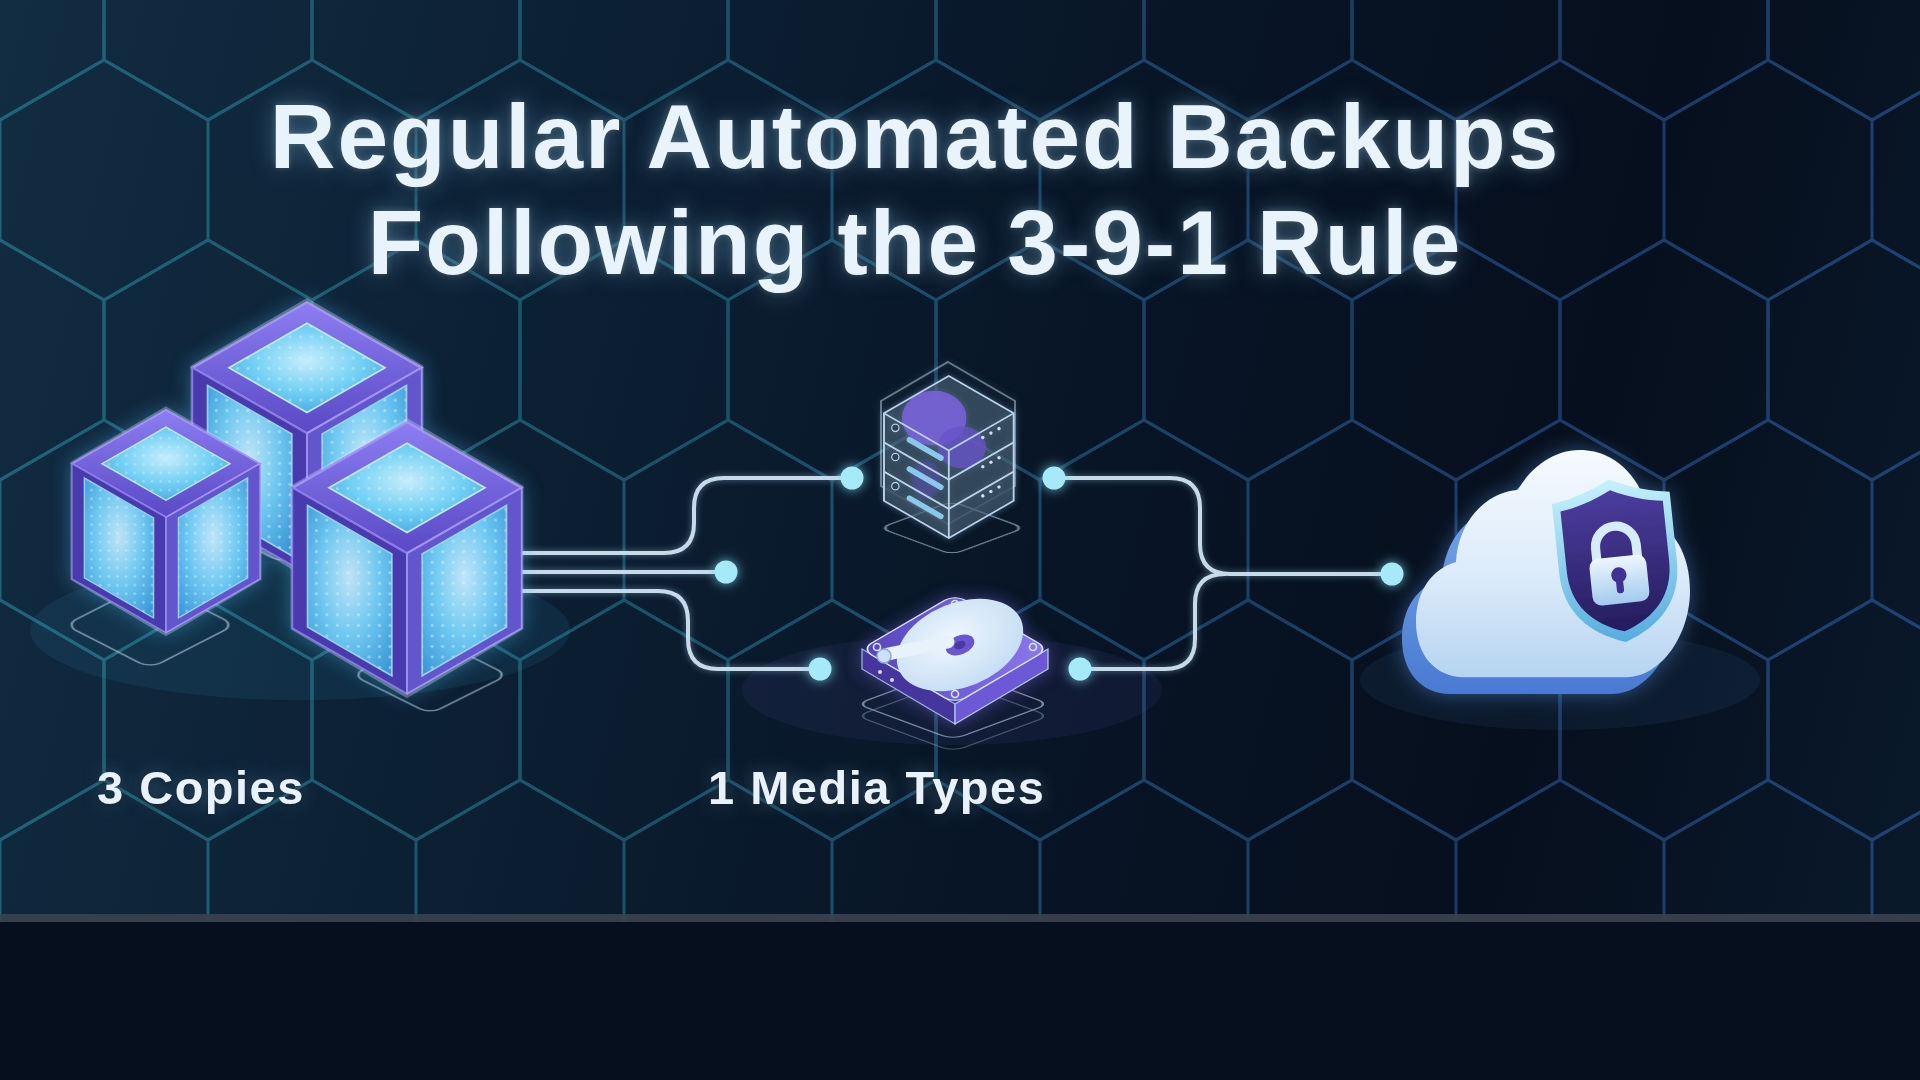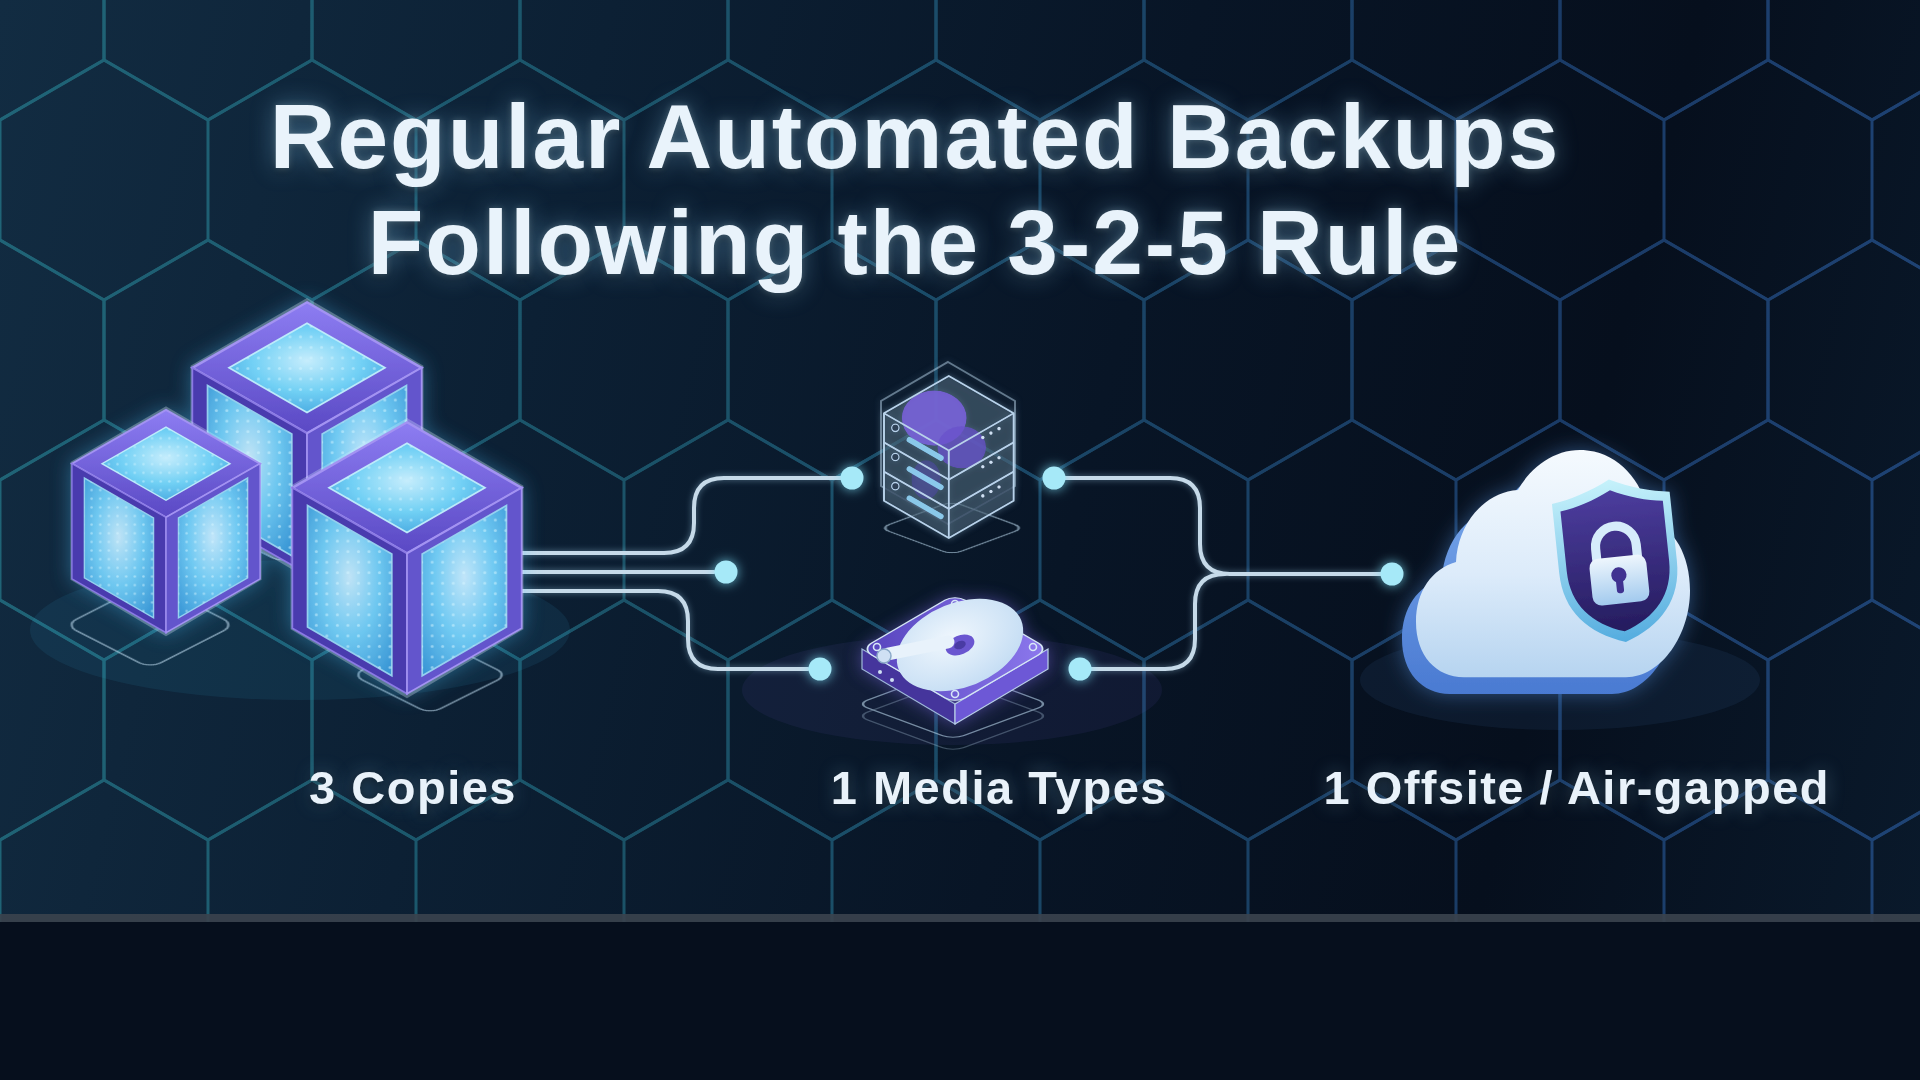--- a/index.html
+++ b/index.html
@@ -11,21 +11,21 @@
   }
   .layer{position:absolute;inset:0;}
   svg{display:block;}
   .title{
     position:absolute;top:84px;left:0;width:1830px;text-align:center;
     color:#e9f3fb;font-size:91px;font-weight:700;line-height:1.16;letter-spacing:2px;
     text-shadow:0 0 24px rgba(140,210,255,.40),0 0 7px rgba(205,240,255,.28),0 3px 10px rgba(0,0,0,.55);
   }
   .step-label{
     position:absolute;top:760px;color:#e9f2fa;font-size:47px;font-weight:700;
-    letter-spacing:1.5px;text-align:right;
+    letter-spacing:1.5px;text-align:left;
     text-shadow:0 0 18px rgba(150,215,255,.35),0 2px 8px rgba(0,0,0,.6);
   }
   .lbl-copies{left:97px;width:420px;}
   .lbl-media{left:708px;width:460px;}
   .lbl-offsite{left:1270px;width:560px;}
   .bottom-strip{
     position:absolute;left:0;bottom:0;width:100%;height:8px;
     background:#39424d;opacity:.92;
   }
 </style>
@@ -265,21 +265,20 @@
           <rect x="-28" y="-6" width="56" height="46" rx="9" fill="url(#gLock)"></rect>
           <circle cx="0" cy="12" r="7.5" fill="#3f3190"></circle>
           <rect x="-3.5" y="16" width="7" height="14" rx="3" fill="#3f3190"></rect>
         </g>
       </g>
     </g>
   </svg>
 
   <div class="title">
     <div>Regular Automated Backups</div>
-    <div>Following the 3-2-5 Rule</div>
+    <div>Following the 3-9-1 Rule</div>
   </div>
 
   <div class="step-label lbl-copies">3 Copies</div>
   <div class="step-label lbl-media">1 Media Types</div>
-  <div class="step-label lbl-offsite">1 Offsite / Air-gapped</div>
 
   <div class="bottom-strip"></div>
 </div>
 
 </body></html>

